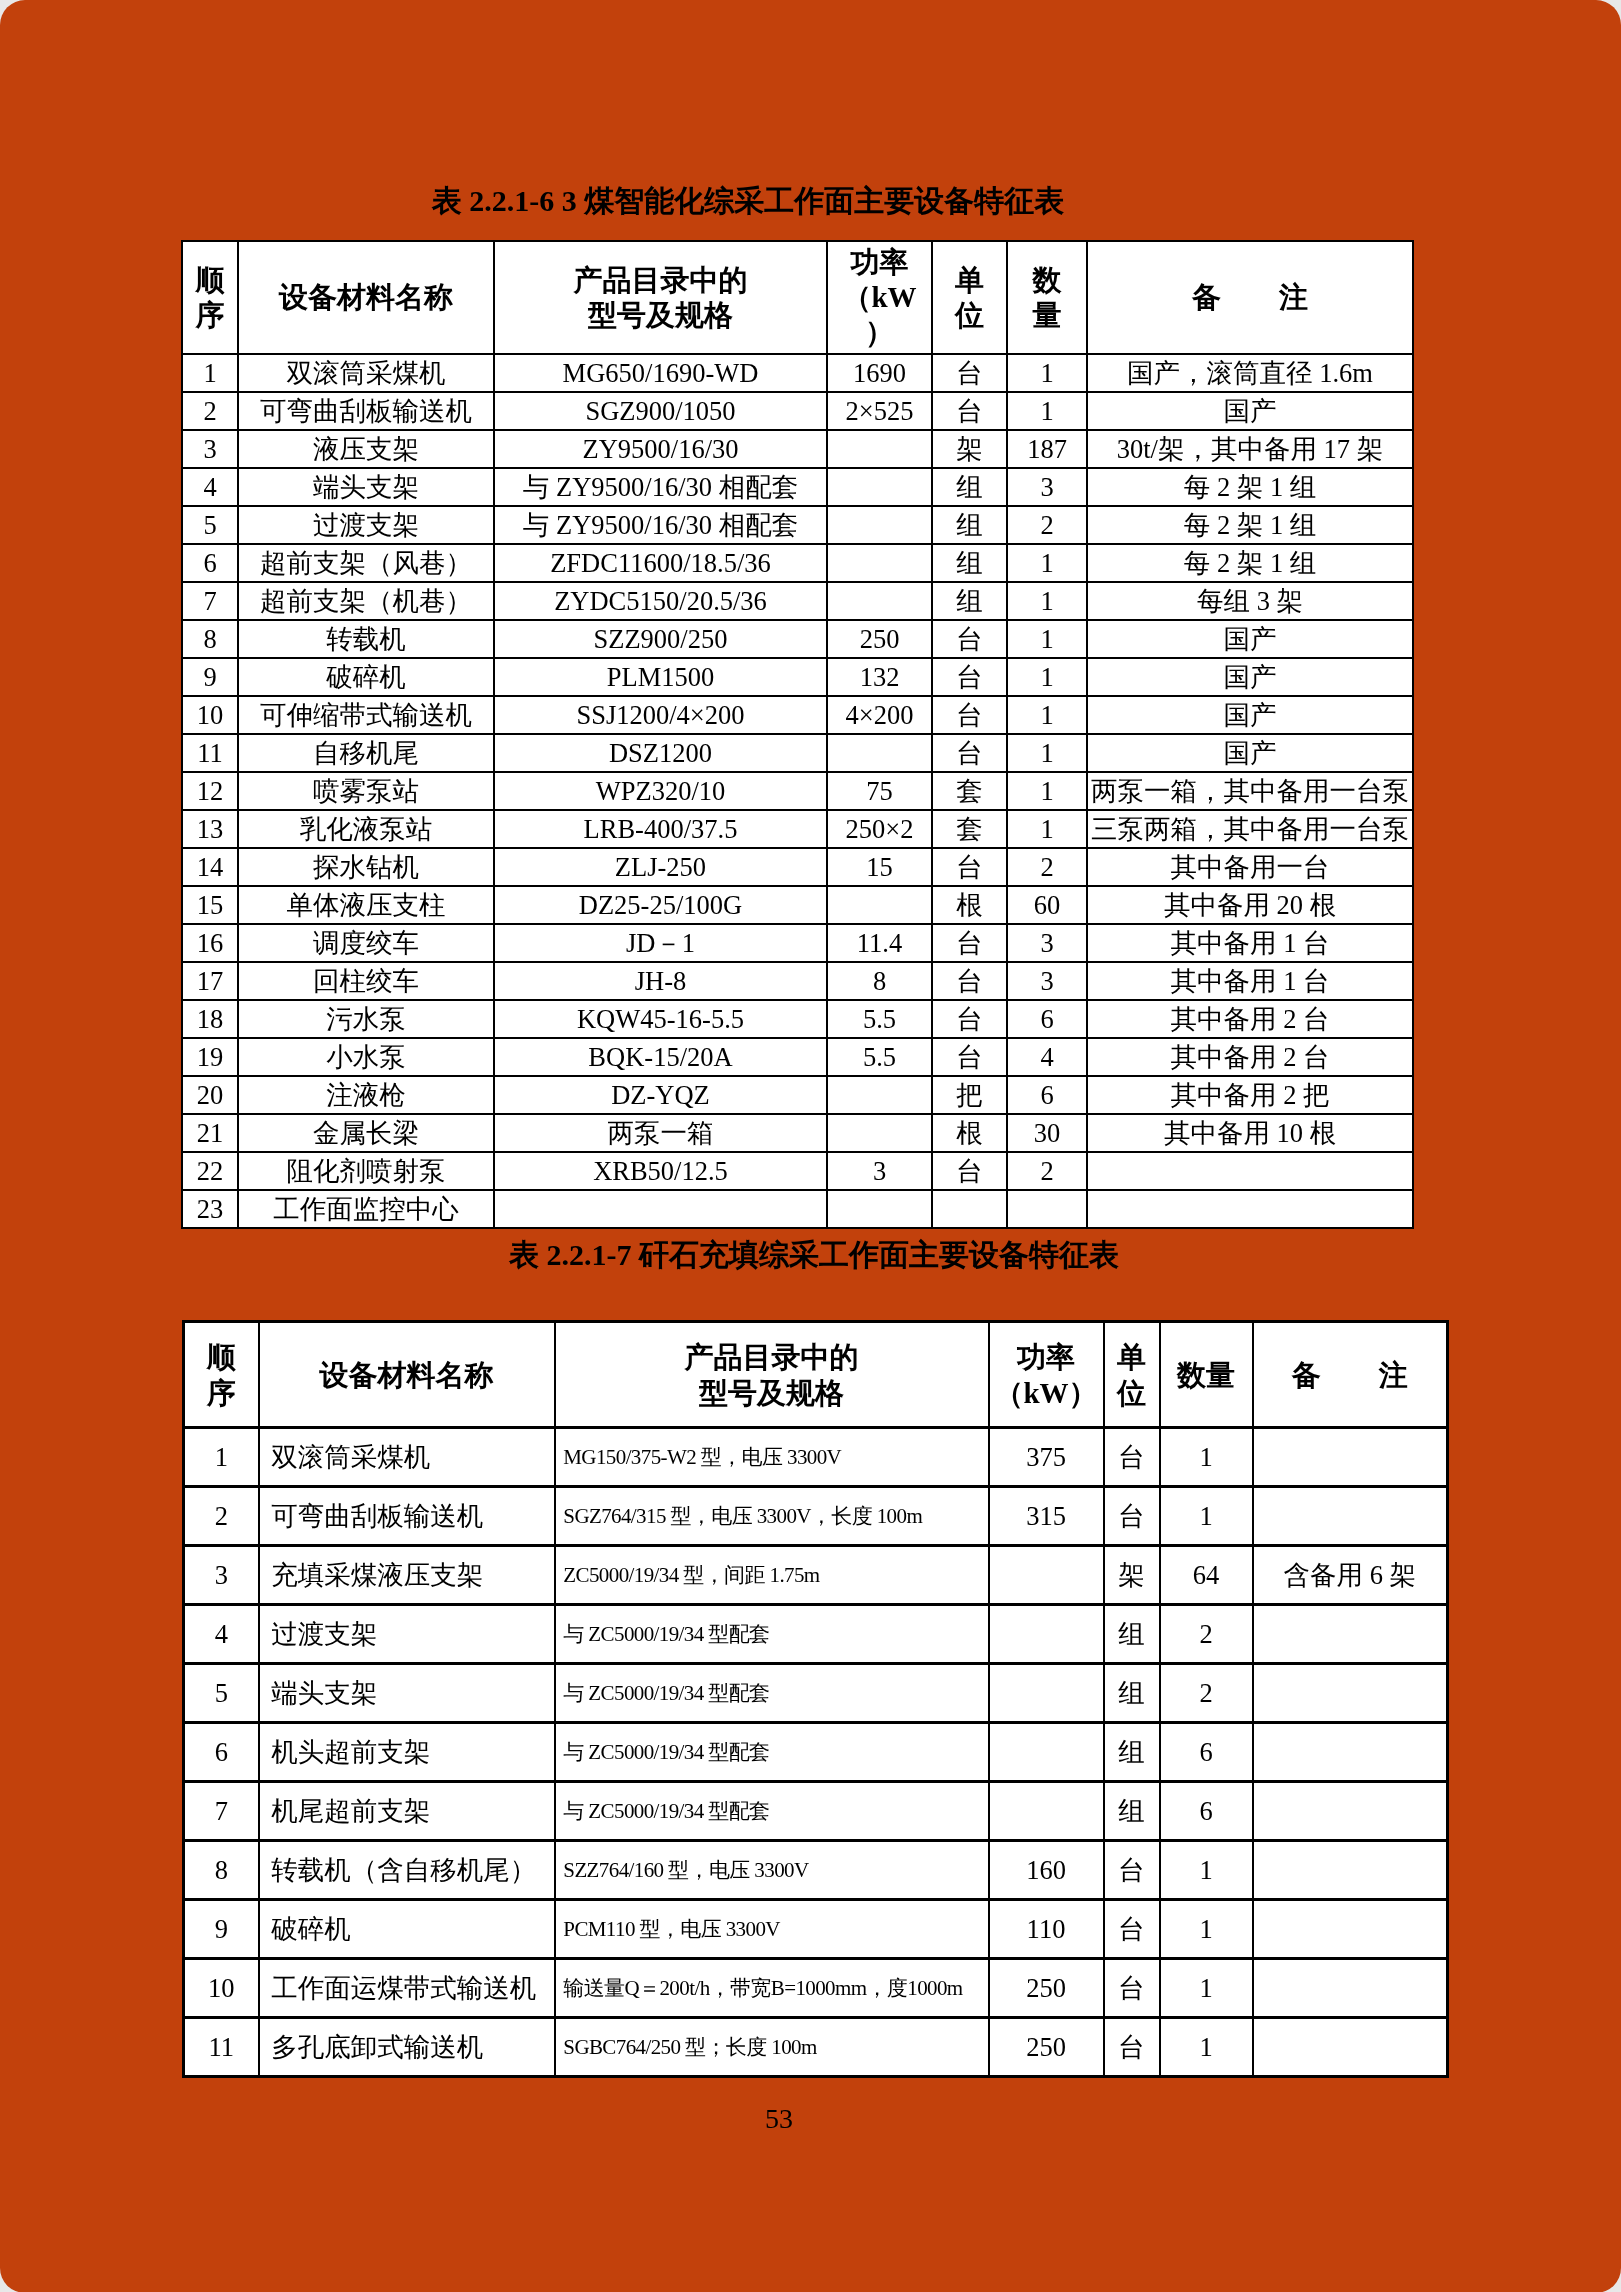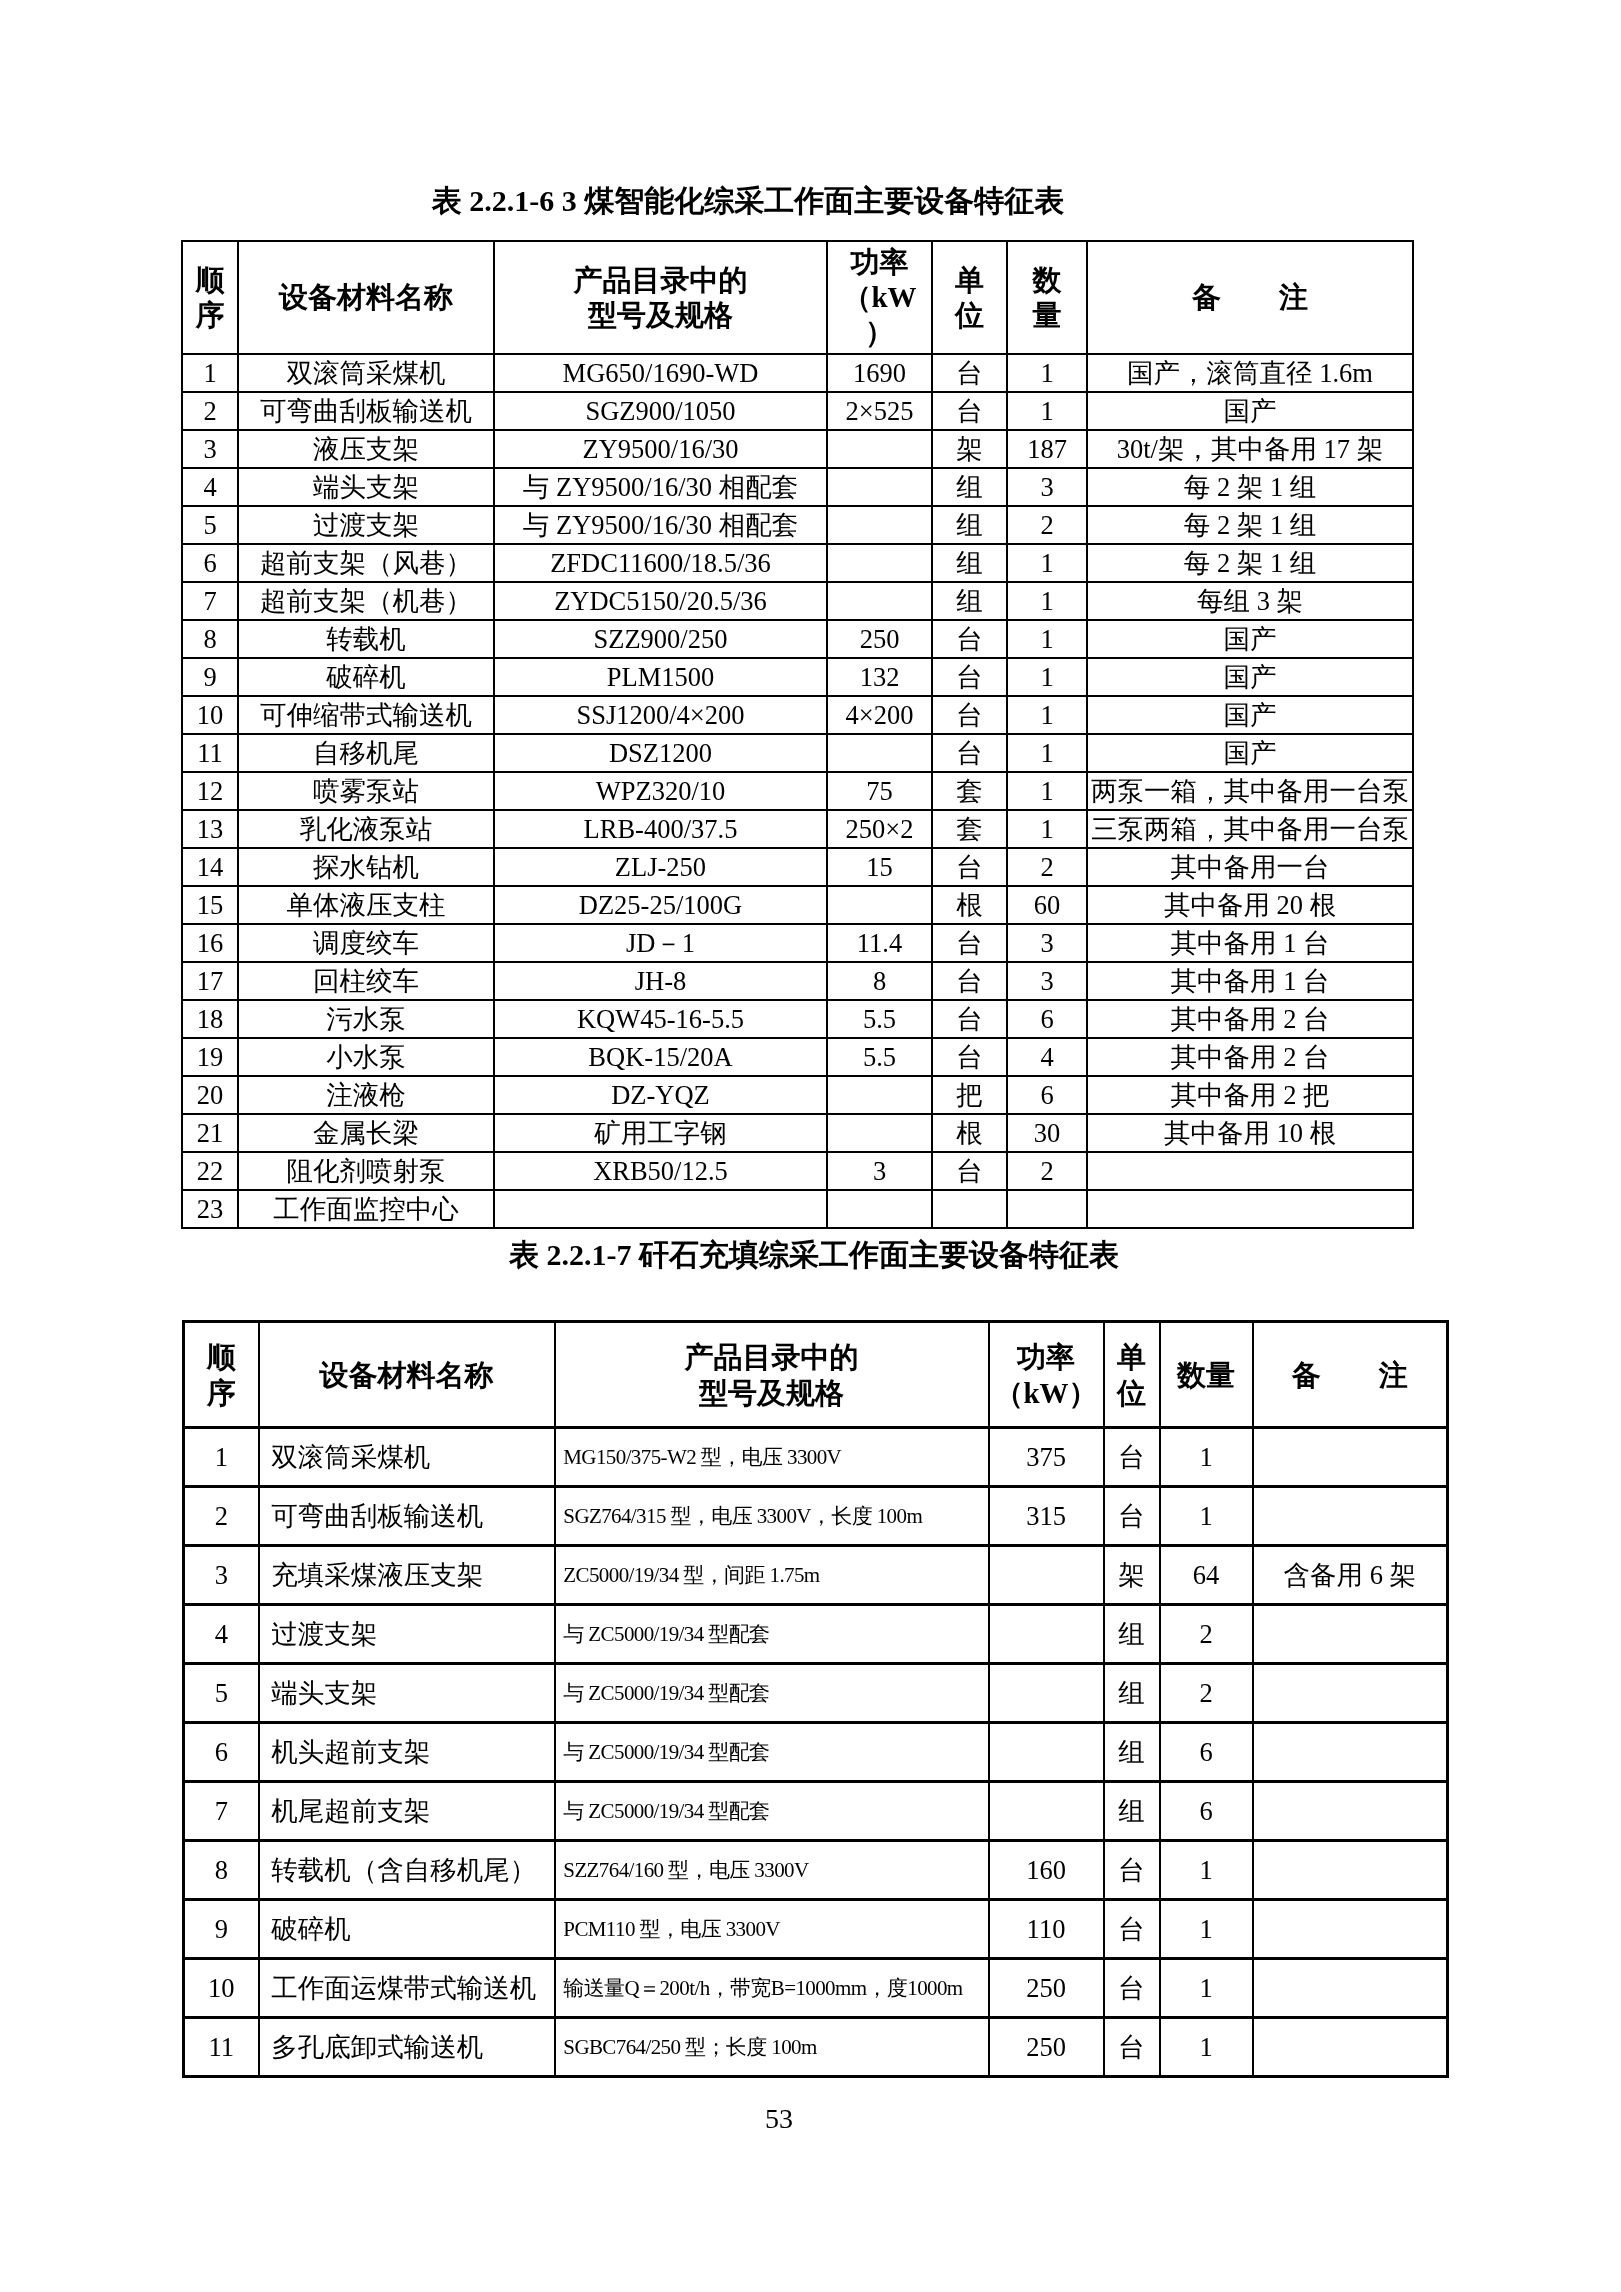--- a/index.html
+++ b/index.html
@@ -1,23 +1,24 @@
 <!DOCTYPE html>
 <html><head>
 <meta charset="utf-8">
 <style>
   html,body{margin:0;padding:0;background:#e8e8e8;}
   .page{
     position:relative;
     width:1621px;height:2293px;
     margin:0 auto;
-    background:#ffffff;
+    background:#c2410c;
     font-family:"Liberation Serif","DejaVu Serif",serif;
     color:#000;
     overflow:hidden;
+    border-radius:25px;
   }
   .doc-title{
     position:absolute;
     text-align:center;
     font-weight:bold;
     font-size:30px;
     line-height:39px;
     white-space:nowrap;
   }
   #t1-title{left:132px;top:181px;width:1232px;}
@@ -277,21 +278,21 @@
           <td>注液枪</td>
           <td>DZ-YQZ</td>
           <td></td>
           <td>把</td>
           <td>6</td>
           <td>其中备用 2 把</td>
         </tr>
         <tr>
           <td>21</td>
           <td>金属长梁</td>
-          <td>矿用工字钢</td>
+          <td>两泵一箱</td>
           <td></td>
           <td>根</td>
           <td>30</td>
           <td>其中备用 10 根</td>
         </tr>
         <tr>
           <td>22</td>
           <td>阻化剂喷射泵</td>
           <td>XRB50/12.5</td>
           <td>3</td>

